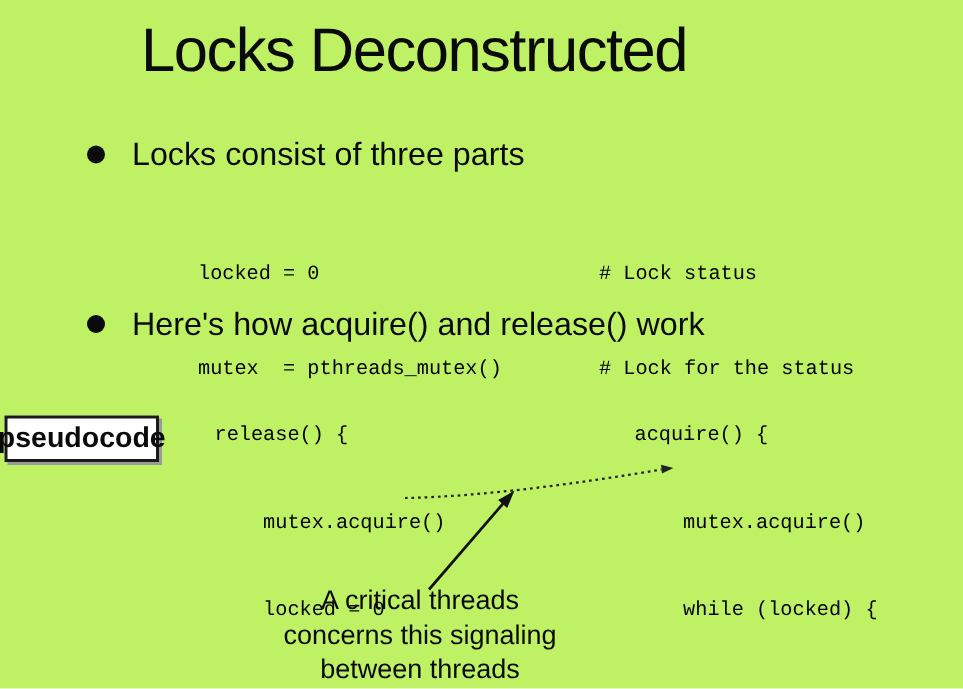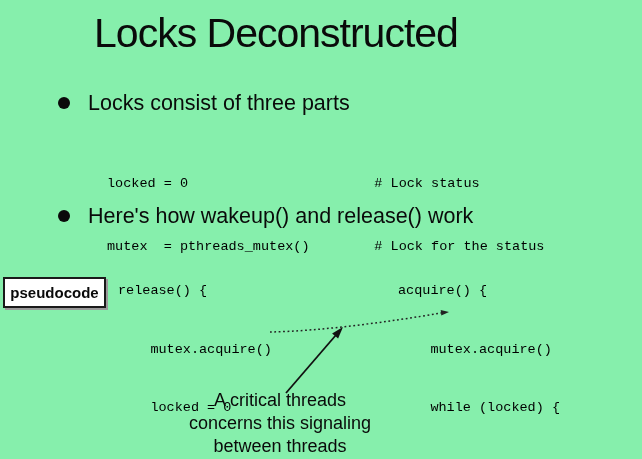--- a/index.html
+++ b/index.html
@@ -1,20 +1,20 @@
 <!DOCTYPE html>
 <html><head>
 <meta charset="utf-8">
 <style>
   html, body { margin: 0; padding: 0; background: #ffffff; }
   .canvas {
     position: relative;
     width: 642px;
     height: 459px;
-    background: #86efac;
+    background: #bef264;
     color: #000000;
     font-family: "Liberation Sans", sans-serif;
     overflow: hidden;
   }
   .title {
     position: absolute;
     top: 6px;
     left: 0;
     width: 552px;
     text-align: center;
@@ -43,39 +43,40 @@
     background: #0a0a0a;
     margin: 7px 18px 0 0;
     flex: 0 0 auto;
   }
   .codeblock {
     position: absolute;
     font-family: "Liberation Mono", "DejaVu Sans Mono", monospace;
     font-size: 13.5px;
     color: #000000;
     white-space: pre;
+    margin-left: 25px;
   }
   .decl { left: 107px; top: 131px; line-height: 21px; }
   .rel  { left: 118px; top: 242px; line-height: 19.5px; }
   .acq  { left: 398px; top: 242px; line-height: 19.5px; }
   .code-line { white-space: pre; }
   .code-line.b { font-weight: normal; }
   .pseudo-box {
     position: absolute;
     left: 3px;
     top: 277px;
     width: 99px;
     height: 27px;
     background: #ffffff;
     border: 2px solid #1a1a1a;
     box-shadow: 2px 2px 0 #9a9a9a;
     display: flex;
     align-items: center;
     justify-content: center;
-    font-size: 15px;
+    font-size: 19px;
     font-weight: bold;
     color: #0a0a0a;
   }
   .annotation {
     position: absolute;
     left: 150px;
     top: 389px;
     width: 260px;
     text-align: center;
     font-size: 18px;
@@ -100,21 +101,21 @@
     <span>Locks consist of three parts</span>
   </div>
 
   <div class="codeblock decl">
     <div class="code-line">locked = 0                       # Lock status</div>
     <div class="code-line">mutex  = pthreads_mutex()        # Lock for the status</div>
   </div>
 
   <div class="bullet bullet-2">
     <span class="dot"></span>
-    <span>Here's how wakeup() and release() work</span>
+    <span>Here's how acquire() and release() work</span>
   </div>
 
   <div class="codeblock rel">
     <div class="code-line">release() {</div>
     <div class="code-line">    mutex.acquire()</div>
     <div class="code-line">    locked = 0</div>
     <div class="code-line">    mutex.release()</div>
     
     
   </div>

